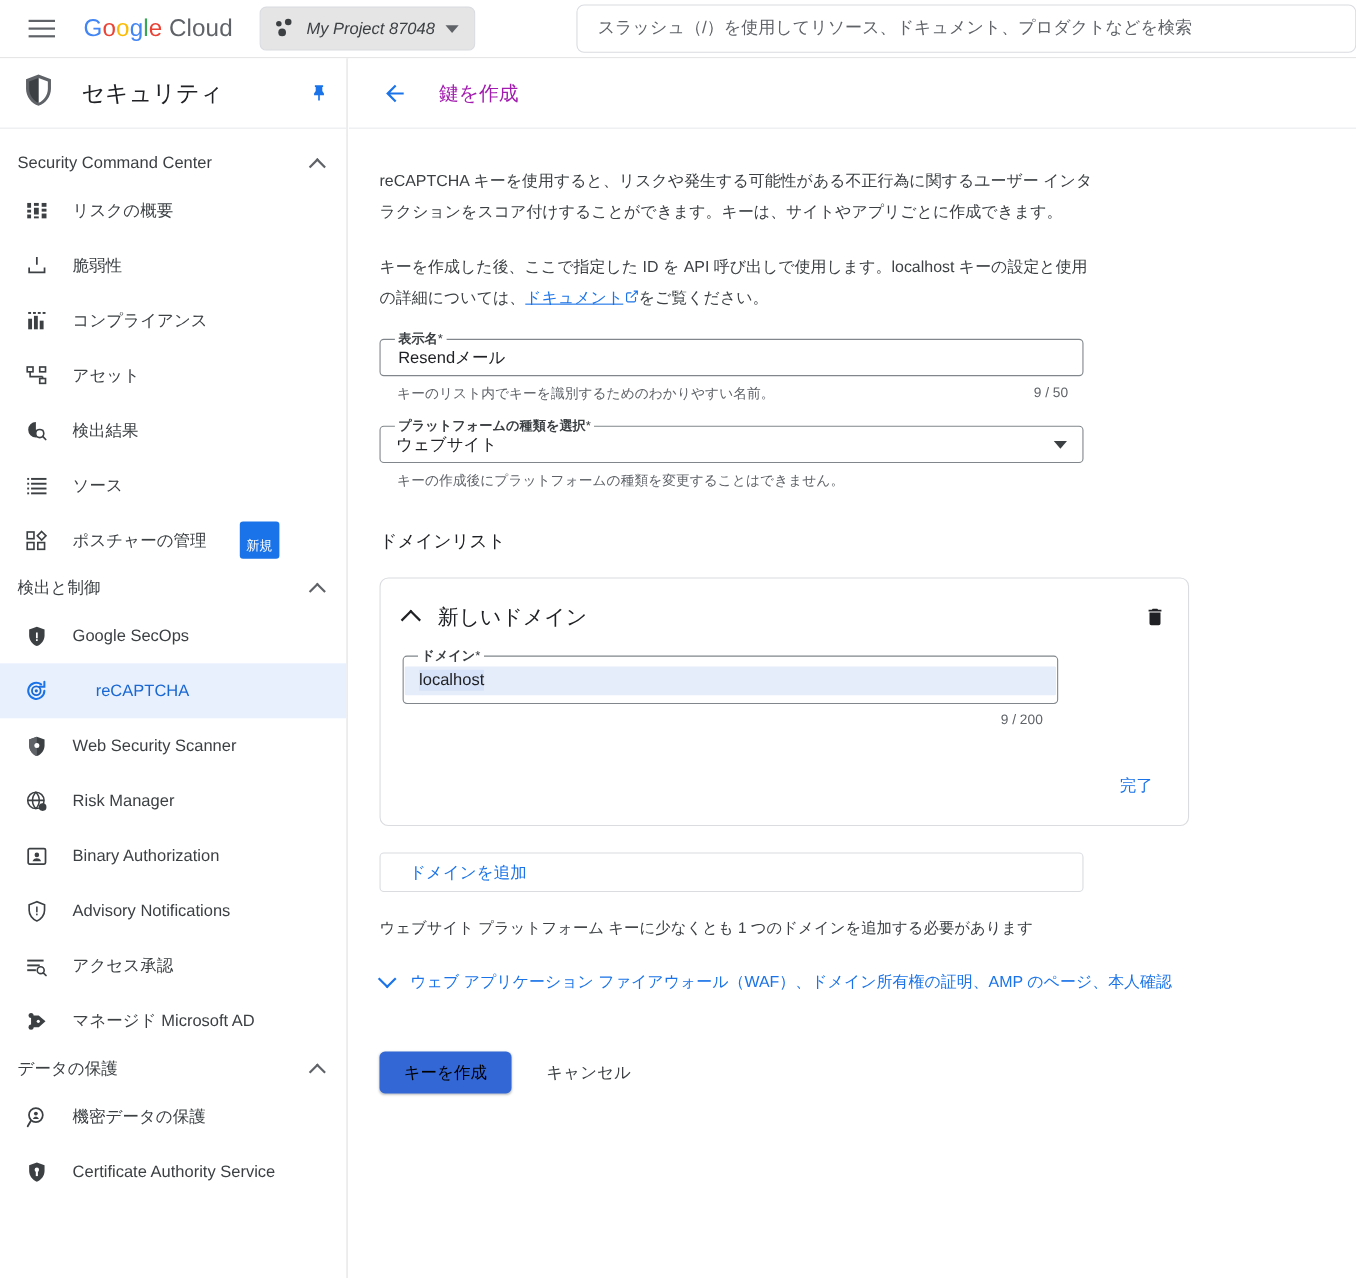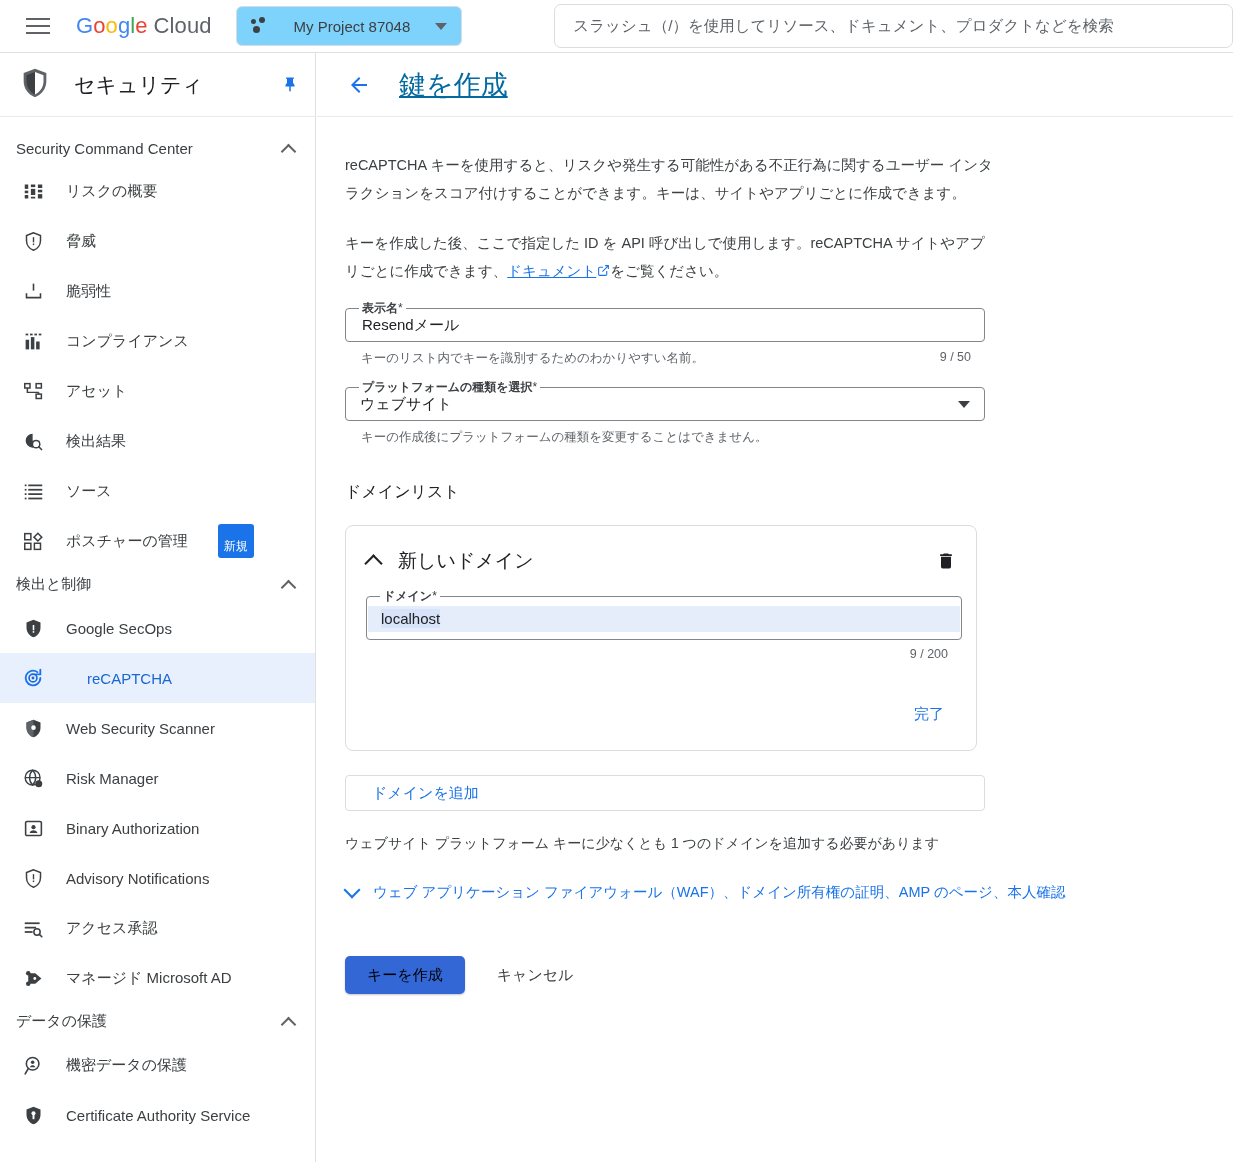--- a/index.html
+++ b/index.html
@@ -32,22 +32,22 @@
     white-space: nowrap; user-select: none;
   }
   .brand .g1 { color: #4285F4; } .brand .g2 { color: #EA4335; }
   .brand .g3 { color: #FBBC05; } .brand .g4 { color: #4285F4; }
   .brand .g5 { color: #34A853; } .brand .g6 { color: #EA4335; }
   .brand .cloud { color: #5f6368; margin-left: 6px; }
 
   .project-picker {
     margin-left: 24px; height: 40px;
     border: 1px solid #dadce0; border-radius: 6px;
-    display: flex; align-items: center; gap: 25px;
-    padding: 0 14px; cursor: pointer; background: #7dd3fc;
+    display: flex; align-items: center; gap: 10px;
+    padding: 0 14px; cursor: pointer; background: #e5e5e5; font-style: italic;
   }
   .project-picker .plabel { font-size: 15px; color: #3c4043; white-space: nowrap; }
   .caret-down {
     width: 0; height: 0; border-left: 6px solid transparent;
     border-right: 6px solid transparent; border-top: 7px solid #5f6368;
   }
   .proj-icon { width: 18px; height: 18px; position: relative; flex: none; }
   .proj-icon i {
     position: absolute; background: #3c4043; border-radius: 50%; display: block;
   }
@@ -110,21 +110,21 @@
   
   .main {
     position: absolute; top: 53px; left: 317px;
     width: 916px; height: 1109px; background: #fff; overflow: hidden;
   }
   .main-head {
     height: 64px; display: flex; align-items: center;
     padding-left: 30px; gap: 28px; border-bottom: 1px solid #e8eaed;
   }
   .back-arrow { cursor: pointer; display: flex; }
-  .main-title { font-size: 27px; color: #0369a1; text-decoration: underline; }
+  .main-title { font-size: 18px; color: #a21caf; }
 
   .body { padding: 34px 30px 0 28px; }
   .para {
     font-size: 14.5px; line-height: 28px; color: #3c4043;
     max-width: 648px; margin: 0 0 22px;
   }
   .para a { color: #1a73e8; text-decoration: underline; }
   .ext-ico { display: inline-block; vertical-align: -1px; margin-left: 1px; }
 
   
@@ -152,21 +152,21 @@
 
   .select-arrow {
     width: 0; height: 0; margin-left: auto;
     border-left: 6px solid transparent; border-right: 6px solid transparent;
     border-top: 7px solid #3c4043;
   }
 
   .section-title { font-size: 16px; color: #202124; margin: 36px 0 22px; }
 
   .card {
-    width: 632px; border: 1px solid #dadce0; border-radius: 8px;
+    width: 736px; border: 1px solid #dadce0; border-radius: 8px;
     padding: 22px 20px 18px; position: relative;
   }
   .card-head { display: flex; align-items: center; gap: 16px; }
   .chev-up { width: 16px; height: 16px; position: relative; cursor: pointer; flex: none; }
   .chev-up::before {
     content: ""; position: absolute; left: 1px; top: 4px; width: 11px; height: 11px;
     border-left: 2px solid #202124; border-top: 2px solid #202124;
     transform: rotate(45deg);
   }
   .card-title { font-size: 19px; color: #202124; }
@@ -283,30 +283,20 @@
             <rect x="9" y="9" width="5" height="7"></rect>
             <rect x="9" y="18" width="5" height="2"></rect>
             <rect x="17" y="4" width="5" height="4"></rect>
             <rect x="17" y="10" width="5" height="3"></rect>
             <rect x="17" y="15" width="5" height="5"></rect>
           </svg>
       </span>
       <span>リスクの概要</span>
     </div>
 
-    <div class="nav-item">
-      <span class="ico">
-        <svg width="21" height="21" viewBox="0 0 24 24">
-            <path d="M12 2 4 5.2v5.6c0 5.1 3.4 9.6 8 11.2 4.6-1.6 8-6.1 8-11.2V5.2L12 2z" fill="none" stroke="#3c4043" stroke-width="1.7"></path>
-            <rect x="11.2" y="7" width="1.6" height="6" fill="#3c4043"></rect>
-            <rect x="11.2" y="14.3" width="1.6" height="1.8" fill="#3c4043"></rect>
-          </svg>
-      </span>
-      <span>脅威</span>
-    </div>
 
     <div class="nav-item">
       <span class="ico">
         <svg width="21" height="21" viewBox="0 0 24 24" fill="none" stroke="#3c4043" stroke-width="1.8">
             <path d="M12 3v8"></path>
             <path d="M4 14v5h16v-5" stroke-dasharray="0"></path>
           </svg>
       </span>
       <span>脆弱性</span>
     </div>
@@ -512,21 +502,21 @@
       <svg width="24" height="24" viewBox="0 0 24 24">
           <path d="M20 11H7.8l5.6-5.6L12 4l-8 8 8 8 1.4-1.4L7.8 13H20z" fill="#1a73e8"></path>
         </svg>
     </span>
     <span class="main-title">鍵を作成</span>
   </div>
 
   <div class="body">
     <p class="para">reCAPTCHA キーを使用すると、リスクや発生する可能性がある不正行為に関するユーザー インタラクションをスコア付けすることができます。キーは、サイトやアプリごとに作成できます。</p>
 
-    <p class="para"><span>キーを作成した後、ここで指定した ID を API 呼び出しで使用します。reCAPTCHA サイトやアプリごとに作成できます、</span><a href="#">ドキュメント</a><span class="ext-ico"><svg width="13" height="13" viewBox="0 0 24 24" fill="none" stroke="#1a73e8" stroke-width="2">
+    <p class="para"><span>キーを作成した後、ここで指定した ID を API 呼び出しで使用します。localhost キーの設定と使用の詳細については、</span><a href="#">ドキュメント</a><span class="ext-ico"><svg width="13" height="13" viewBox="0 0 24 24" fill="none" stroke="#1a73e8" stroke-width="2">
             <path d="M18 13v6a2 2 0 0 1-2 2H5a2 2 0 0 1-2-2V8a2 2 0 0 1 2-2h6"></path>
             <path d="M15 3h6v6M10 14L21 3"></path>
           </svg></span><span>をご覧ください。</span></p>
 
     <div class="field">
       <span class="flab"><span>表示名</span><span class="req">*</span></span>
       <div class="outline">
         <input class="fval" type="text" value="Resendメール" style="">
       </div>
     </div>

